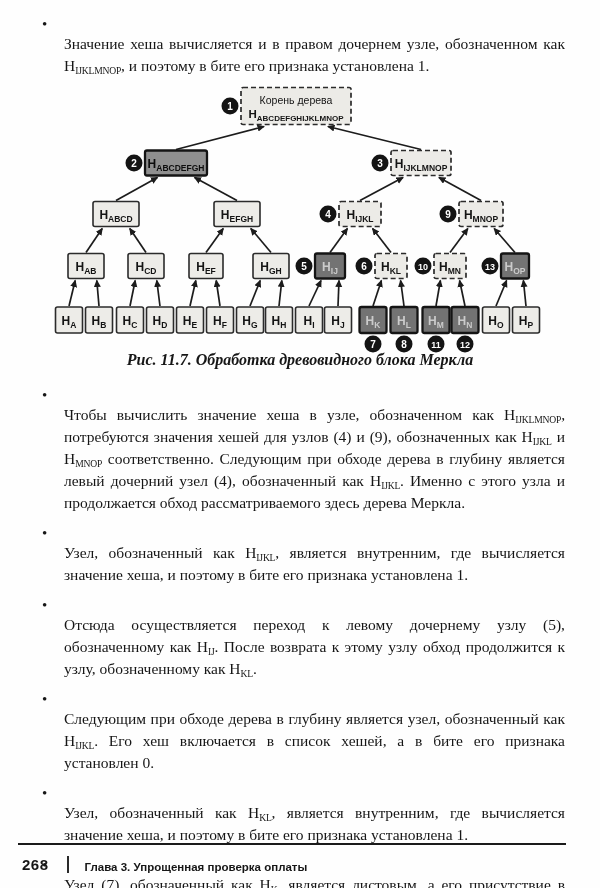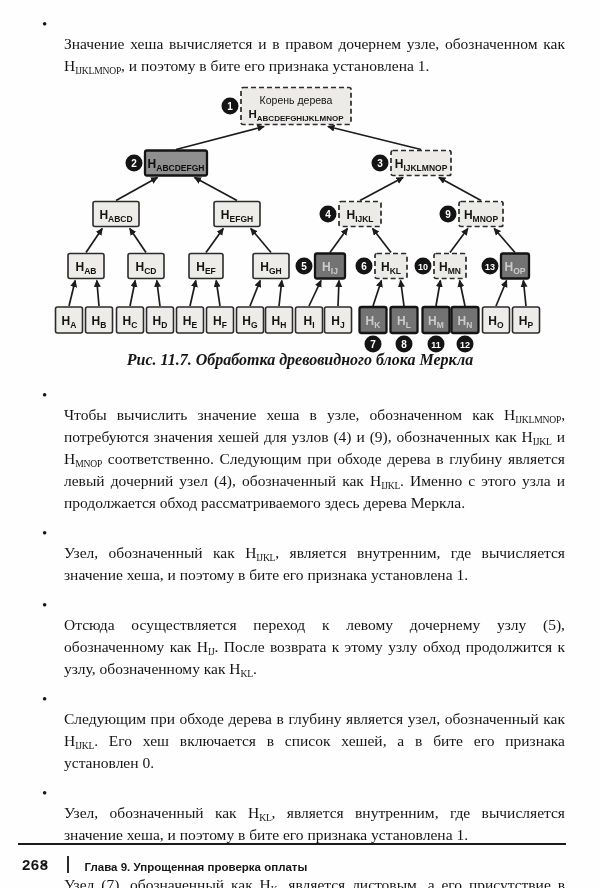--- a/index.html
+++ b/index.html
@@ -290,16 +290,16 @@
       <div class="bullet">
         <span class="dot">•</span>
         <div class="btext">Узел (7), обозначенный как H<sub>K</sub>, является листовым, а его присутствие в блоке подтверждается, и поэтому в бите его признака установлена 1.</div>
       </div>
     </div>
 
   <div class="footer-rule"></div>
   <div class="footer">
     <span class="pagenum">268</span>
     <span class="footer-bar"></span>
-    <span class="chapter">Глава 9. Упрощенная проверка оплаты</span>
+    <span class="chapter">Глава 3. Упрощенная проверка оплаты</span>
   </div>
 
 </div>
 
 </body></html>

